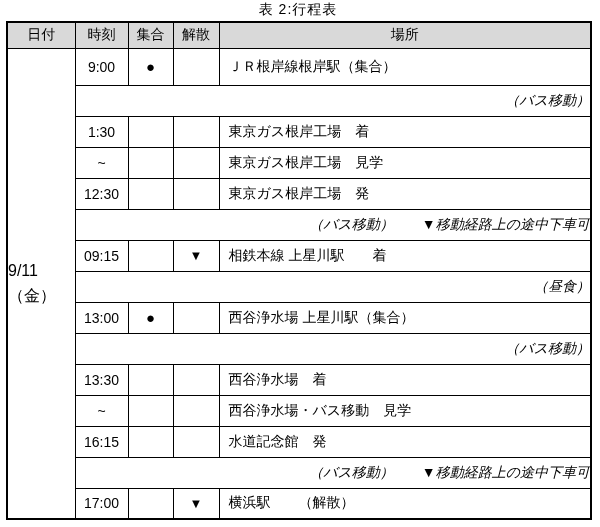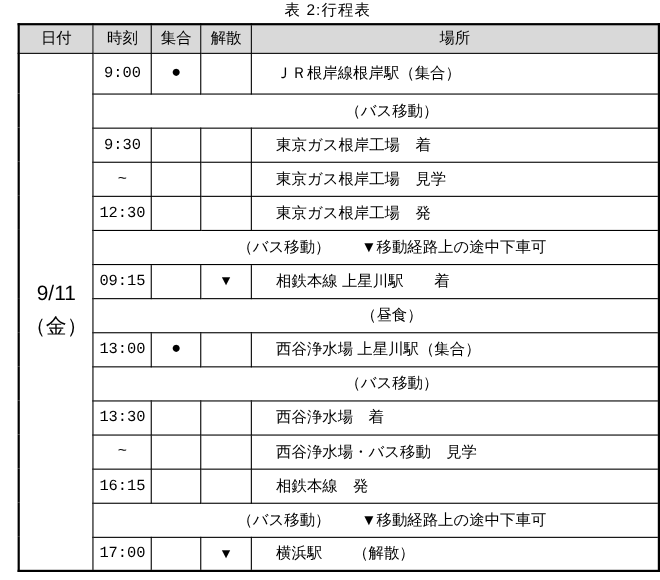--- a/index.html
+++ b/index.html
@@ -19,21 +19,21 @@
   .title {
     width: 584px;
     margin: 1px 0 2px 6px;
     text-align: center;
     font-size: 14px;
     letter-spacing: 1px;
   }
   table.itinerary {
     border-collapse: collapse;
     table-layout: fixed;
-    margin-left: 16px;
+    margin-left: 6px;
     border: 2px solid #000000;
   }
   col.c-date    { width: 68px;  }
   col.c-time    { width: 53px;  }
   col.c-gather  { width: 45px;  }
   col.c-dismiss { width: 46px;  }
   col.c-place   { width: 372px; }
   th, td {
     border: 1px solid #000000;
     font-size: 14px;
@@ -42,29 +42,28 @@
     white-space: nowrap;
     padding: 0;
   }
   thead tr {
     height: 26px;
     background: #d9d9d9;
   }
   th { text-align: center; }
   tr.body  { height: 31px; }
   tr.first { height: 37px; }
-  .time-cell, .gather-cell, .dismiss-cell { text-align: center; font-family: Liberation Mono, monospace; }
+  .time-cell, .gather-cell, .dismiss-cell { text-align: center; }
   .gather-cell  { font-size: 15px; }
   .dismiss-cell { font-size: 13px; }
-  .place-cell   { text-align: left; padding-left: 22px; }
-  .span-cell    { text-align: center; padding-left: 29px; }
+  .place-cell   { text-align: left; padding-left: 9px; }
+  .span-cell    { text-align: right; padding-left: 29px; font-style: italic; }
   .date-cell {
-    text-align: center;
     vertical-align: middle;
-    font-size: 19px;
+    font-size: 16px;
     line-height: 1.6;
   }
 </style>
 </head>
 <body>
 
 <div class="page">
   <div class="title">表 2:行程表</div>
   <table class="itinerary">
     <colgroup>
@@ -91,21 +90,21 @@
           </td>
           <td class="time-cell">9:00</td>
           <td class="gather-cell">●</td>
           <td class="dismiss-cell"></td>
           <td class="place-cell">ＪＲ根岸線根岸駅（集合）</td>
         </tr>
         <tr class="body">
           <td colspan="4" class="span-cell">（バス移動）</td>
         </tr>
         <tr class="body">
-          <td class="time-cell">9:30</td>
+          <td class="time-cell">1:30</td>
           <td class="gather-cell"></td>
           <td class="dismiss-cell"></td>
           <td class="place-cell">東京ガス根岸工場　着</td>
         </tr>
         <tr class="body">
           <td class="time-cell">~</td>
           <td class="gather-cell"></td>
           <td class="dismiss-cell"></td>
           <td class="place-cell">東京ガス根岸工場　見学</td>
         </tr>
@@ -145,21 +144,21 @@
         <tr class="body">
           <td class="time-cell">~</td>
           <td class="gather-cell"></td>
           <td class="dismiss-cell"></td>
           <td class="place-cell">西谷浄水場・バス移動　見学</td>
         </tr>
         <tr class="body">
           <td class="time-cell">16:15</td>
           <td class="gather-cell"></td>
           <td class="dismiss-cell"></td>
-          <td class="place-cell">相鉄本線　発</td>
+          <td class="place-cell">水道記念館　発</td>
         </tr>
         <tr class="body">
           <td colspan="4" class="span-cell">（バス移動）　　▼移動経路上の途中下車可</td>
         </tr>
         <tr class="body">
           <td class="time-cell">17:00</td>
           <td class="gather-cell"></td>
           <td class="dismiss-cell">▼</td>
           <td class="place-cell">横浜駅　　（解散）</td>
         </tr>

